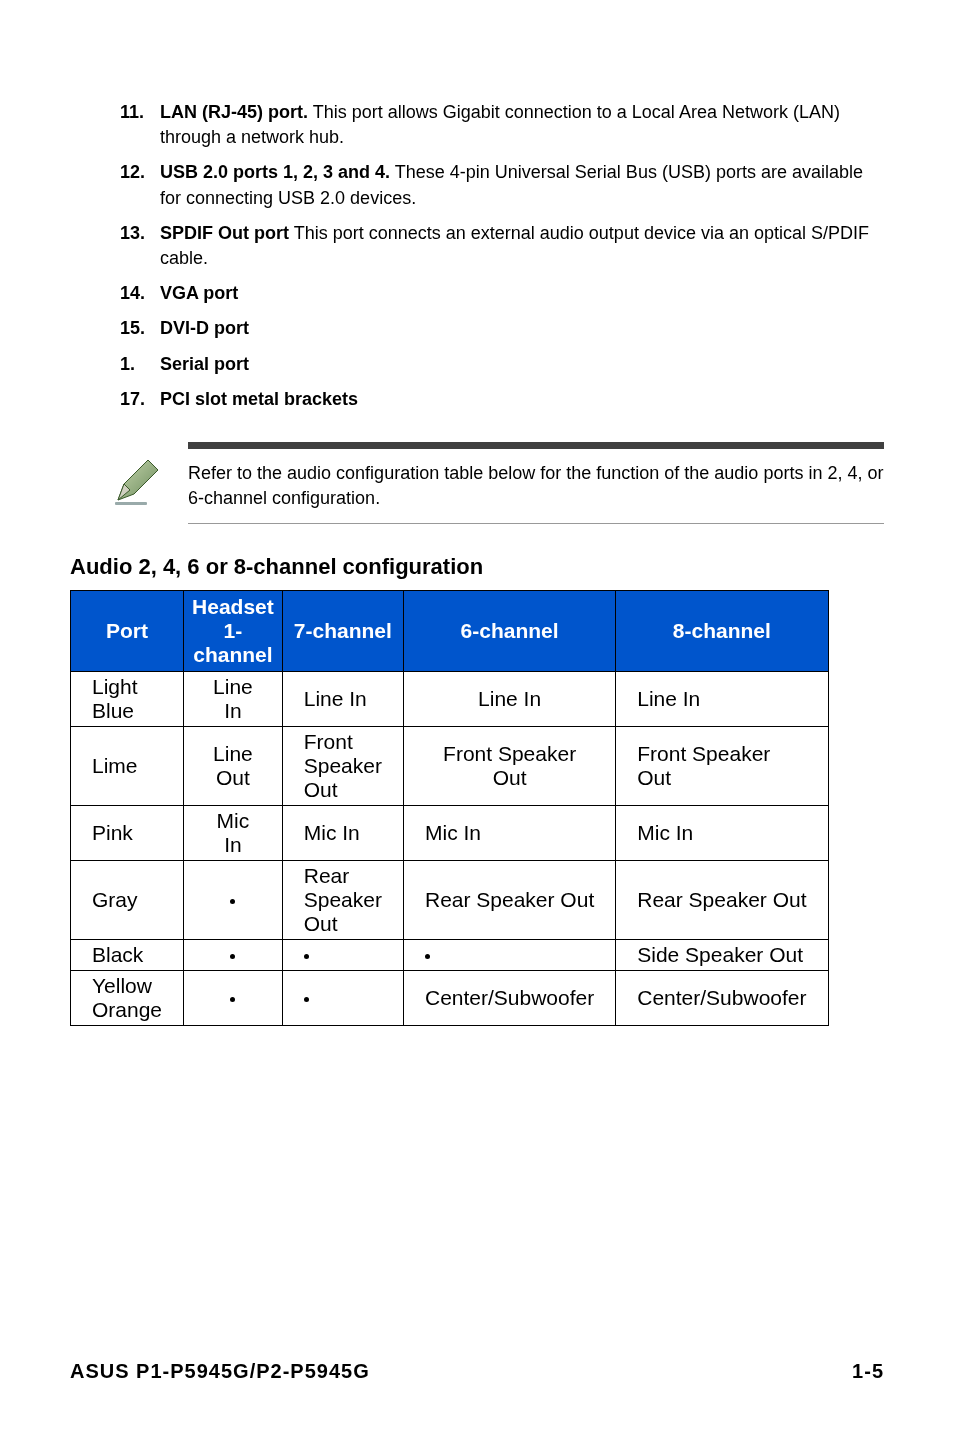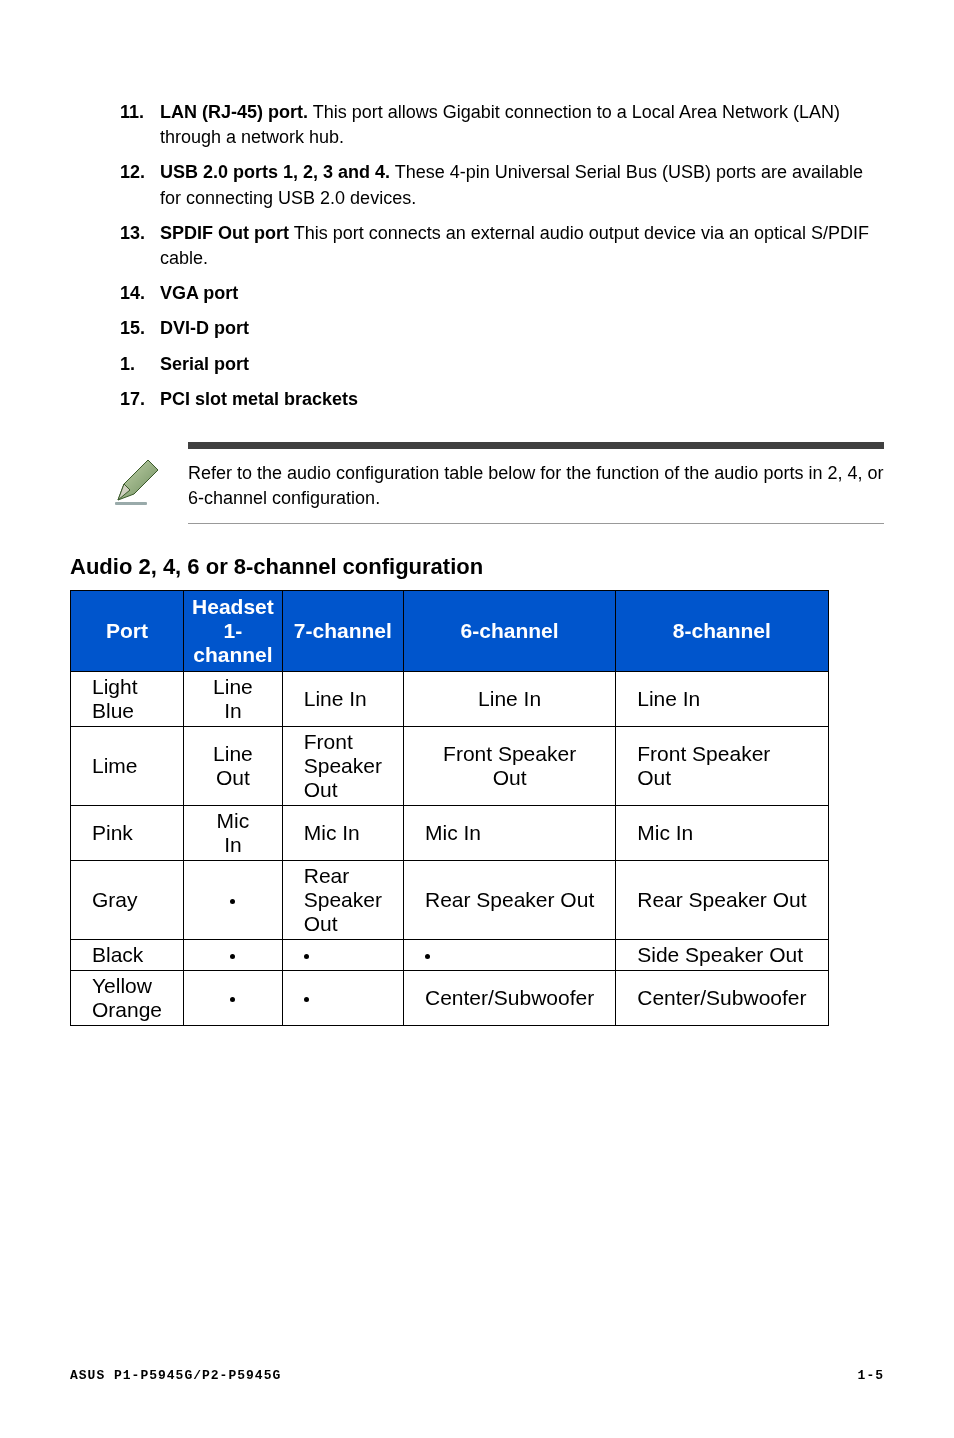--- a/index.html
+++ b/index.html
@@ -62,23 +62,23 @@
     height: 24px;
   }
   table.audio td.center { text-align: center; }
   .dot { display:inline-block; width:5px; height:5px; background:#000; border-radius:50%; vertical-align: middle; }
 
   .footer {
     position: absolute;
     left: 70px; right: 70px; bottom: 55px;
     display: flex;
     justify-content: space-between;
-    font-size: 13px;
+    font-size: 20px;
     font-weight: bold;
-    font-family: Liberation Mono, monospace;
+    font-family: Liberation Sans, sans-serif;
     letter-spacing: 1px;
   }
 </style>
 </head>
 <body>
 
 <ol class="list">
   <li>
     <span class="num">11.</span>
     <span class="body">

